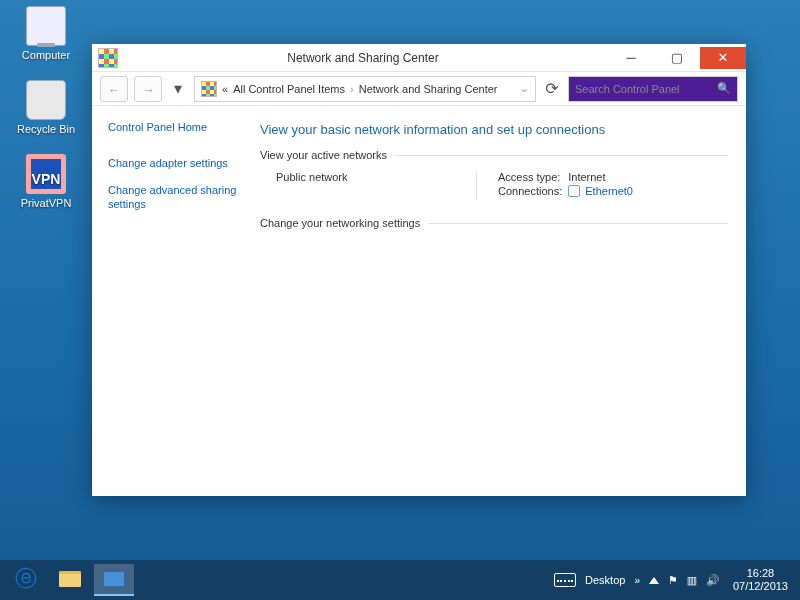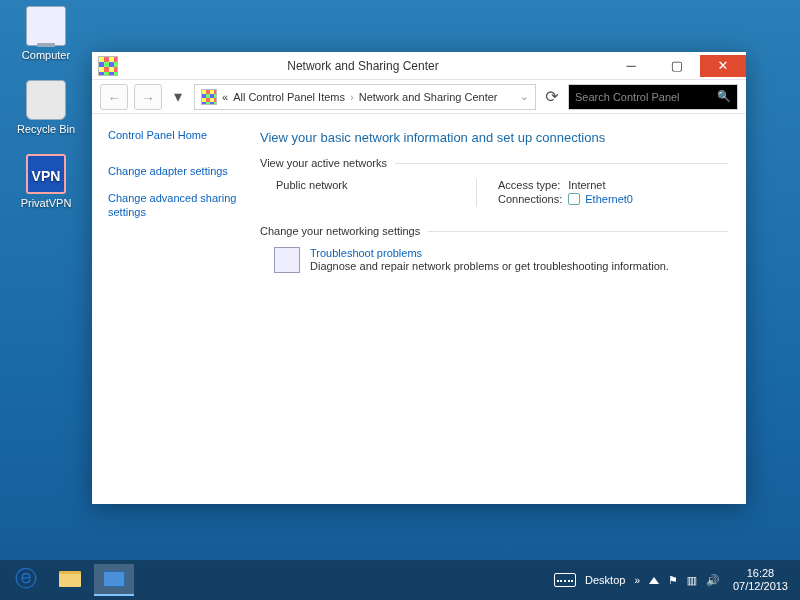--- a/index.html
+++ b/index.html
@@ -10,42 +10,42 @@
   }
   
   .desktop-icon { position:absolute; width:72px; text-align:center; color:#fff; font-size:11px; text-shadow:0 1px 2px rgba(0,0,0,.6); }
   .desktop-icon .glyph { width:40px; height:40px; margin:0 auto 3px; }
   .di-computer { left:10px; top:6px; }
   .di-recycle  { left:10px; top:80px; }
   .di-vpn      { left:10px; top:154px; }
   .glyph-computer { background:#eef; border:1px solid #9ab; border-radius:3px; }
   .glyph-computer::after { content:""; display:block; width:18px; height:4px; background:#9ab; margin:36px auto 0; border-radius:1px; }
   .glyph-recycle { background:#e8e8e8; border:1px solid #9ab; border-radius:4px 4px 6px 6px; }
-  .glyph-vpn { background:#1a52b8; color:#fff; line-height:40px; font-weight:bold; font-size:14px; border-radius:3px; border:2px solid #fca5a5; }
+  .glyph-vpn { background:#1a52b8; color:#fff; line-height:40px; font-weight:bold; font-size:14px; border-radius:3px; border:5px solid #fca5a5; }
 
   
   .window {
-    position:absolute; left:92px; top:52px; width:654px; height:452px;
+    position:absolute; left:92px; top:44px; width:654px; height:452px;
     background:#fff; box-shadow:0 4px 24px rgba(0,0,0,.35);
   }
   .titlebar { height:28px; background:#fff; display:flex; align-items:center; border-bottom:1px solid #e5e5e5; }
   .titlebar .icon { width:20px; height:20px; margin-left:6px; border:1px solid #bbb; background:repeating-conic-gradient(#f66 0 25%, #6f6 0 50%, #66f 0 75%, #ff6 0 100%); background-size:10px 10px; }
   .titlebar .title { flex:1; text-align:center; font-size:12px; color:#333; }
   .winbtns { display:flex; height:22px; margin-right:0; }
   .winbtn { width:46px; height:22px; display:flex; align-items:center; justify-content:center; font-size:13px; }
   .winbtn.min, .winbtn.max { background:#fff; color:#333; }
   .winbtn.close { background:#e04b30; color:#fff; }
 
   .addrbar { height:34px; display:flex; align-items:center; padding:4px 8px; gap:6px; border-bottom:1px solid #e5e5e5; }
   .nav-arrow { width:28px; height:26px; border:1px solid #d0d0d0; border-radius:3px; display:flex; align-items:center; justify-content:center; color:#999; background:#fbfbfb; font-size:13px; }
   .dropdown-arrow, .refresh-btn { width:20px; height:26px; display:flex; align-items:center; justify-content:center; color:#555; }
   .addrfield { flex:1; height:26px; border:1px solid #d0d0d0; background:#fff; display:flex; align-items:center; padding:0 6px; font-size:11px; color:#333; gap:5px; overflow:hidden; }
   .addrfield .cp-icon { width:16px; height:16px; border:1px solid #bbb; background:repeating-conic-gradient(#f66 0 25%, #6f6 0 50%, #66f 0 75%, #ff6 0 100%); background-size:8px 8px; flex-shrink:0; }
   .addrfield .crumb-arrow { color:#999; }
-  .searchfield { width:170px; height:26px; border:1px solid #d0d0d0; background:#000000; display:flex; align-items:center; padding:0 6px; font-size:11px; color:#888; }
+  .searchfield { width:170px; height:26px; border:1px solid #d0d0d0; background:#4c1d95; display:flex; align-items:center; padding:0 6px; font-size:11px; color:#888; }
   .searchfield .mag { margin-left:auto; color:#888; }
 
   .content { display:flex; height:calc(100% - 28px - 34px); }
   .sidebar { width:160px; padding:14px 10px 10px 16px; font-size:11px; border-right:0; }
   .side-link { color:#0b62bd; margin-bottom:12px; cursor:pointer; line-height:1.3; }
   .side-link.home { text-decoration:none; }
   .see-also { position:absolute; bottom:12px; left:16px; font-size:11px; }
   .see-also .hdr { color:#888; margin-bottom:8px; }
   .see-also .side-link { margin-bottom:8px; }
 
@@ -171,27 +171,20 @@
             </table>
         </div>
       </div>
 
       <div class="section-hdr">
         <span>Change your networking settings</span>
         <span class="rule"></span>
       </div>
 
 
-      <div class="action">
-        <div class="aicon trouble"></div>
-        <div class="at">
-          <div class="atl link">Troubleshoot problems</div>
-          <div class="atd">Diagnose and repair network problems or get troubleshooting information.</div>
-        </div>
-      </div>
     </div>
   </div>
 </div>
 
 <div class="taskbar">
   <div class="tb-btn">
       <span class="tb-ie">ⓔ</span>
     </div>
   <div class="tb-btn">
       <span class="tb-fe"></span>

